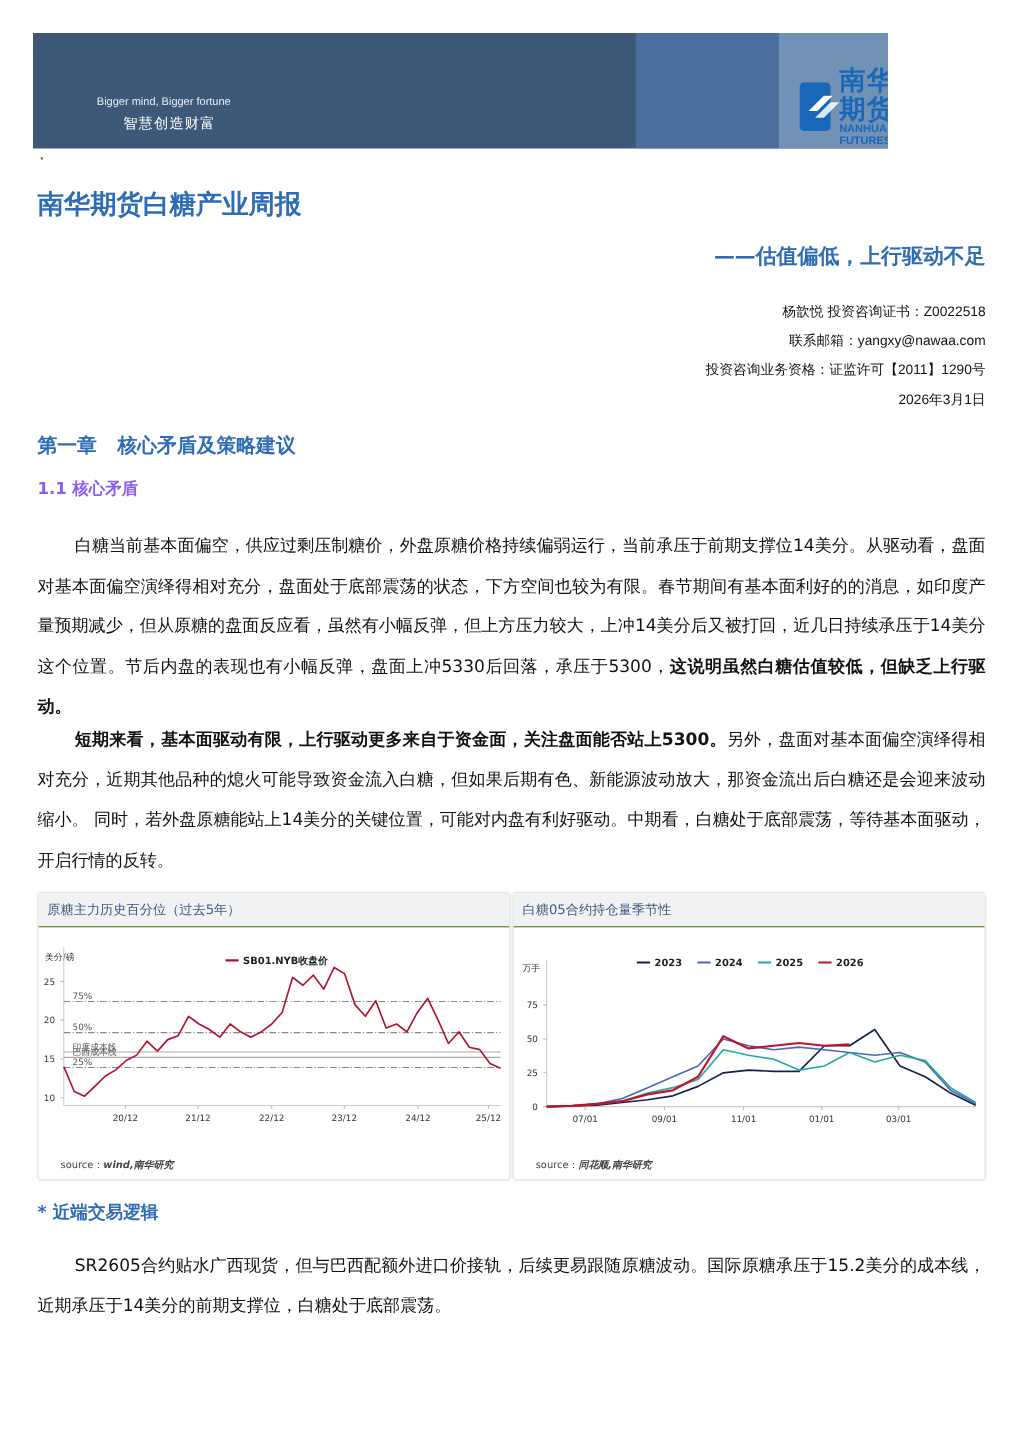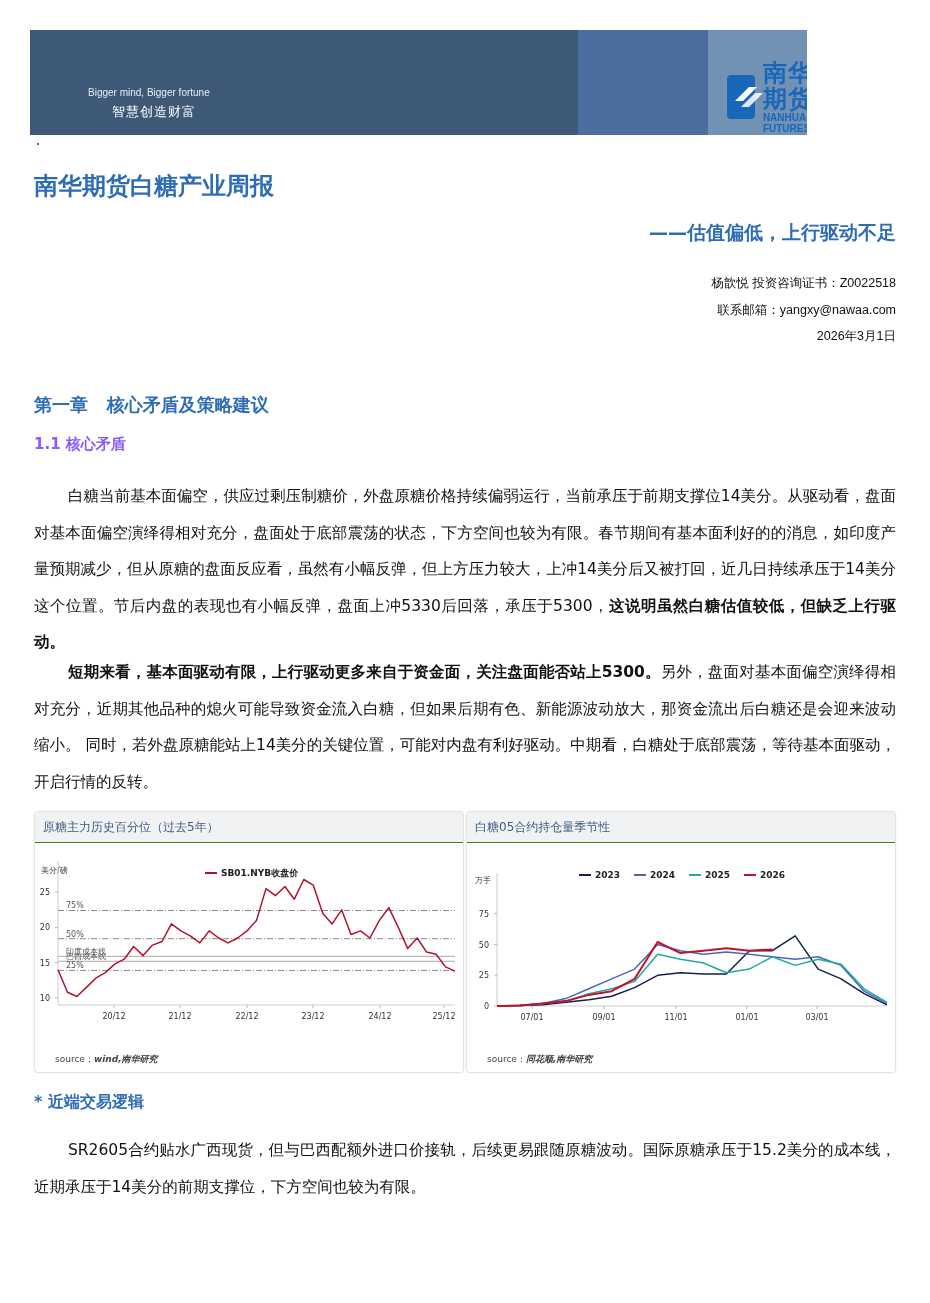--- a/index.html
+++ b/index.html
@@ -63,20 +63,21 @@
     </div>
   </div>
 </div>
 <div class="dot"></div>
 
 <div class="title">南华期货白糖产业周报</div>
 <div class="subtitle">——估值偏低，上行驱动不足</div>
 <div class="meta">
   <div>杨歆悦 投资咨询证书：Z0022518</div>
   <div>联系邮箱：yangxy@nawaa.com</div>
+  <div>投资咨询业务资格：证监许可【2011】1290号</div>
   <div>2026年3月1日</div>
 </div>
 
 <div class="h1" style="white-space:pre">第一章   核心矛盾及策略建议</div>
 <div class="h2">1.1 核心矛盾</div>
 
 <div class="para p1"><span>白糖当前基本面偏空，供应过剩压制糖价，外盘原糖价格持续偏弱运行，当前承压于前期支撑位14美分。从驱动看，盘面对基本面偏空演绎得相对充分，盘面处于底部震荡的状态，下方空间也较为有限。春节期间有基本面利好的的消息，如印度产量预期减少，但从原糖的盘面反应看，虽然有小幅反弹，但上方压力较大，上冲14美分后又被打回，近几日持续承压于14美分这个位置。节后内盘的表现也有小幅反弹，盘面上冲5330后回落，承压于5300，</span><span class="bold">这说明虽然白糖估值较低，但缺乏上行驱动。</span></div>
 
 <div class="para p2"><span class="bold">短期来看，基本面驱动有限，上行驱动更多来自于资金面，关注盘面能否站上5300。</span><span>另外，盘面对基本面偏空演绎得相对充分，近期其他品种的熄火可能导致资金流入白糖，但如果后期有色、新能源波动放大，那资金流出后白糖还是会迎来波动缩小。 同时，若外盘原糖能站上14美分的关键位置，可能对内盘有利好驱动。中期看，白糖处于底部震荡，等待基本面驱动，开启行情的反转。</span></div>
 
@@ -157,13 +158,13 @@
       <text x="350" y="177" font-size="8" fill="#333" text-anchor="middle">03/01</text>
       <path d="M30.0,163.0 L52.9,162.4 L75.9,161.8 L98.8,159.3 L121.8,156.8 L144.7,153.2 L167.6,144.6 L190.6,132.3 L213.5,129.8 L236.5,131.0 L259.4,131.0 L282.4,107.7 L305.3,107.7 L328.2,92.9 L351.2,126.1 L374.1,135.9 L397.1,150.7 L420.0,161.8 " fill="none" stroke="#14204e" stroke-width="1.5" stroke-linejoin="round"></path>
       <path d="M30.0,163.0 L52.9,162.4 L75.9,160.5 L98.8,155.6 L121.8,145.8 L144.7,135.9 L167.6,126.1 L190.6,101.5 L213.5,107.7 L236.5,111.3 L259.4,108.9 L282.4,111.3 L305.3,113.8 L328.2,116.3 L351.2,113.8 L374.1,122.4 L397.1,148.2 L420.0,160.5 " fill="none" stroke="#4a67b8" stroke-width="1.5" stroke-linejoin="round"></path>
       <path d="M30.0,163.0 L52.9,162.4 L75.9,160.5 L98.8,158.1 L121.8,150.7 L144.7,145.8 L167.6,138.4 L190.6,111.3 L213.5,116.3 L236.5,120.0 L259.4,129.8 L282.4,126.1 L305.3,113.8 L328.2,122.4 L351.2,116.3 L374.1,121.2 L397.1,145.8 L420.0,159.3 " fill="none" stroke="#26a8a0" stroke-width="1.5" stroke-linejoin="round"></path>
       <path d="M30.0,163.0 L52.9,162.4 L75.9,160.5 L98.8,158.1 L121.8,151.9 L144.7,148.2 L167.6,135.9 L190.6,99.0 L213.5,110.1 L236.5,107.7 L259.4,105.2 L282.4,107.7 L305.3,106.4 " fill="none" stroke="#c0142a" stroke-width="2" stroke-linejoin="round"></path>
     </svg>
   <div class="source"><span>source：</span><i>同花顺,南华研究</i></div>
 </div>
 
 <div class="h3">* 近端交易逻辑</div>
-<div class="para p3">SR2605合约贴水广西现货，但与巴西配额外进口价接轨，后续更易跟随原糖波动。国际原糖承压于15.2美分的成本线，近期承压于14美分的前期支撑位，下方空间也较为有限。</div>
+<div class="para p3">SR2605合约贴水广西现货，但与巴西配额外进口价接轨，后续更易跟随原糖波动。国际原糖承压于15.2美分的成本线，近期承压于14美分的前期支撑位，白糖处于底部震荡。</div>
 
 </body></html>

